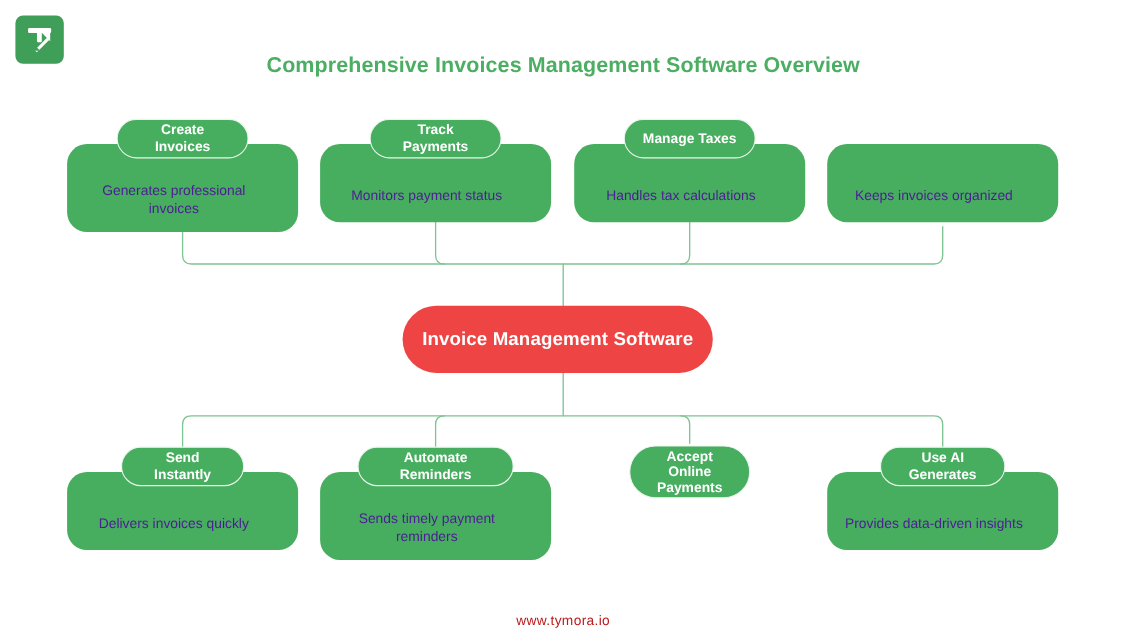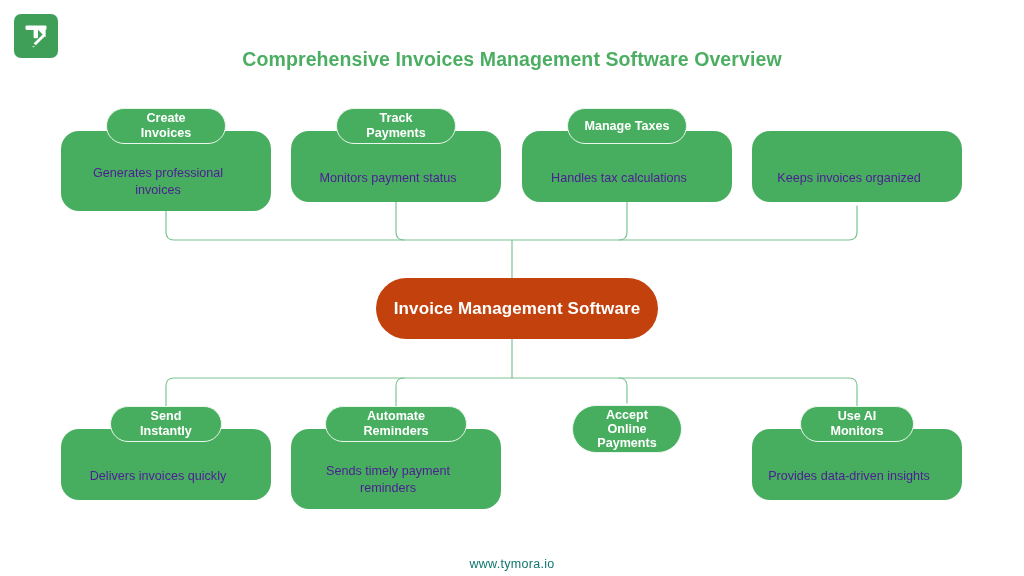--- a/index.html
+++ b/index.html
@@ -99,25 +99,25 @@
     justify-content: center;
     text-align: center;
     padding: 0 16px;
     white-space: pre-line;
     z-index: 3;
   }
 
   
   #hub {
     position: absolute;
-    left: 376px;
+    left: 366px;
     top: 278px;
     width: 282px;
     height: 61px;
-    background: #c2410c;
+    background: #ef4444;
     border-radius: 31px;
     display: flex;
     align-items: center;
     justify-content: center;
     z-index: 3;
   }
   #hub-label {
     color: #ffffff;
     font-size: 17px;
     font-weight: bold;
@@ -125,21 +125,21 @@
   }
 
   
   #footer {
     position: absolute;
     left: 0;
     top: 557px;
     width: 1024px;
     text-align: center;
     font-size: 12.5px;
-    color: #0f766e;
+    color: #b91c1c;
     letter-spacing: 0.3px;
   }
 </style>
 </head>
 <body>
 
 <div id="stage">
 
   <div id="logo">
     <svg width="30" height="30" viewBox="0 0 30 30" aria-hidden="true">
@@ -201,17 +201,17 @@
     <div class="card-desc" style="margin-bottom:12px;">Sends timely payment reminders</div>
   </div>
   <div class="badge" style="left:325px; top:406px; width:142px; height:36px;">Automate Reminders</div>
 
   <div class="badge" style="left:572px; top:405px; width:110px; height:48px; line-height:14px;">Accept Online
 Payments</div>
 
   <div class="card bottom" style="left:752px; top:429px; width:210px; height:71px;">
     <div class="card-desc" style="margin-bottom:15px;">Provides data-driven insights</div>
   </div>
-  <div class="badge" style="left:800px; top:406px; width:114px; height:36px;">Use AI Monitors</div>
+  <div class="badge" style="left:800px; top:406px; width:114px; height:36px;">Use AI Generates</div>
 
   <div id="footer">www.tymora.io</div>
 
 </div>
 
 </body></html>

